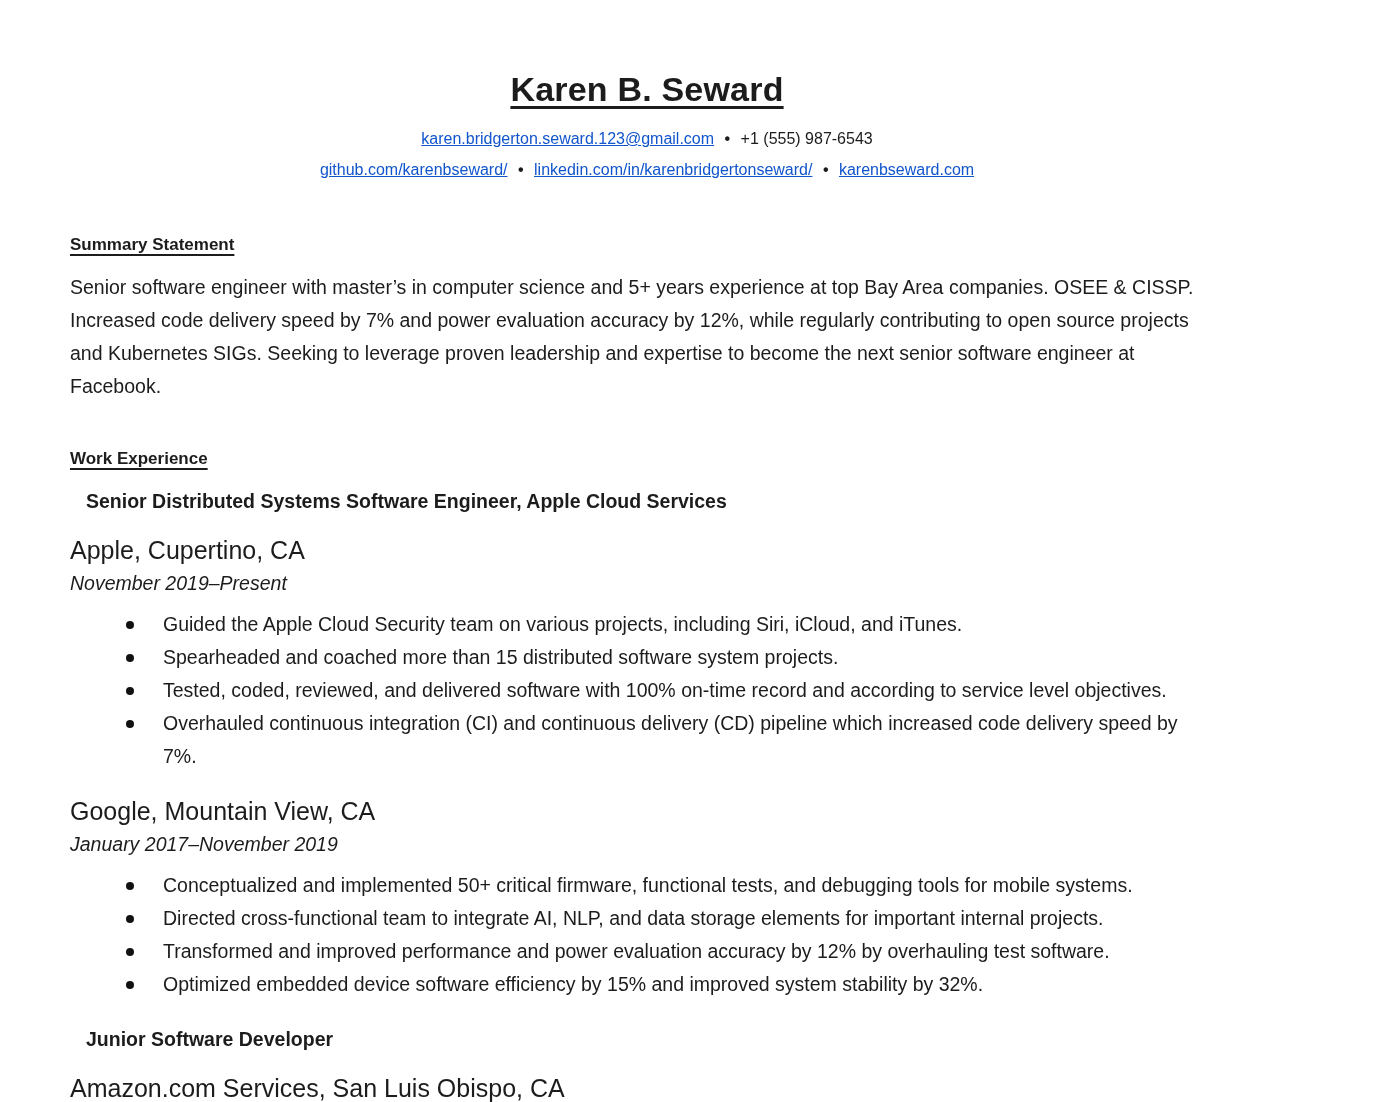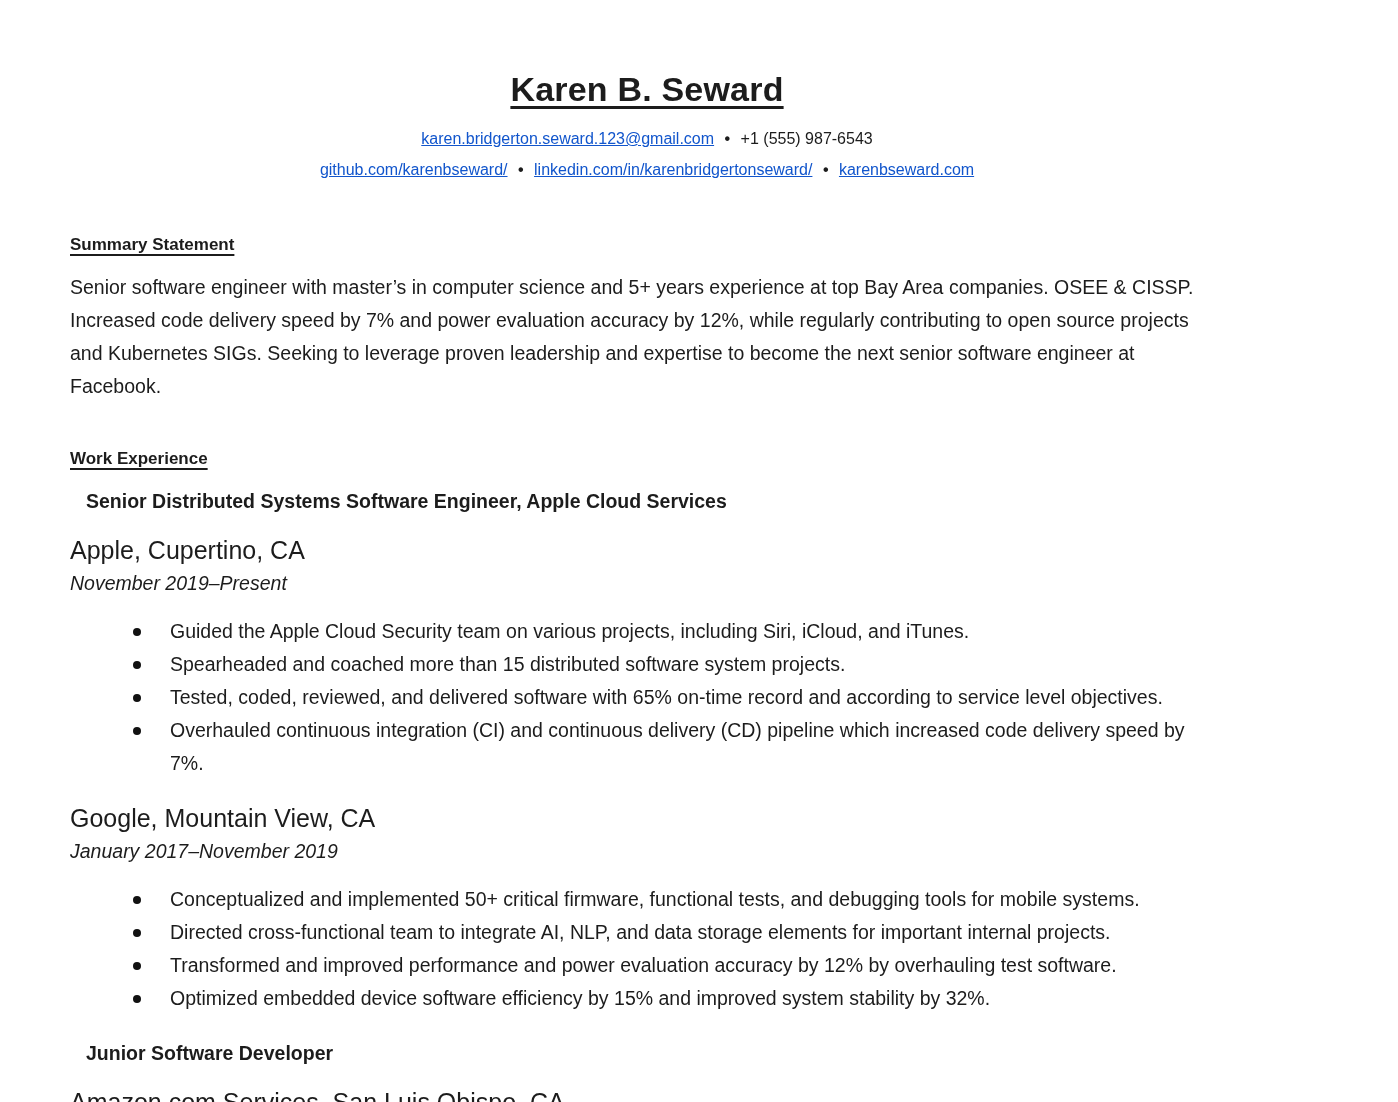--- a/index.html
+++ b/index.html
@@ -77,21 +77,21 @@
     line-height: 33px;
   }
   .job-dates {
     margin: 0;
     font-size: 19.5px;
     line-height: 33px;
     font-style: italic;
   }
   ul.job-bullets {
     list-style: none;
-    margin: 15px;
+    margin: 8px;
     padding: 0;
   }
   ul.job-bullets li {
     position: relative;
     padding-left: 85px;
     font-size: 19.5px;
     line-height: 33px;
   }
   ul.job-bullets li::before {
     content: "";
@@ -135,21 +135,21 @@
   <div class="work-section">
     <h2 class="section-heading">Work Experience</h2>
 
     <div class="job">
       <p class="job-title">Senior Distributed Systems Software Engineer, Apple Cloud Services</p>
       <p class="job-company">Apple, Cupertino, CA</p>
       <p class="job-dates">November 2019–Present</p>
       <ul class="job-bullets">
         <li>Guided the Apple Cloud Security team on various projects, including Siri, iCloud, and iTunes.</li>
         <li>Spearheaded and coached more than 15 distributed software system projects.</li>
-        <li>Tested, coded, reviewed, and delivered software with 65% on-time record and according to service level objectives.</li>
+        <li>Tested, coded, reviewed, and delivered software with 100% on-time record and according to service level objectives.</li>
         <li>Overhauled continuous integration (CI) and continuous delivery (CD) pipeline which increased code delivery speed by 7%.</li>
       </ul>
     </div>
 
     <div class="job">
       <p class="job-company">Google, Mountain View, CA</p>
       <p class="job-dates">January 2017–November 2019</p>
       <ul class="job-bullets">
         <li>Conceptualized and implemented 50+ critical firmware, functional tests, and debugging tools for mobile systems.</li>
         <li>Directed cross-functional team to integrate AI, NLP, and data storage elements for important internal projects.</li>

